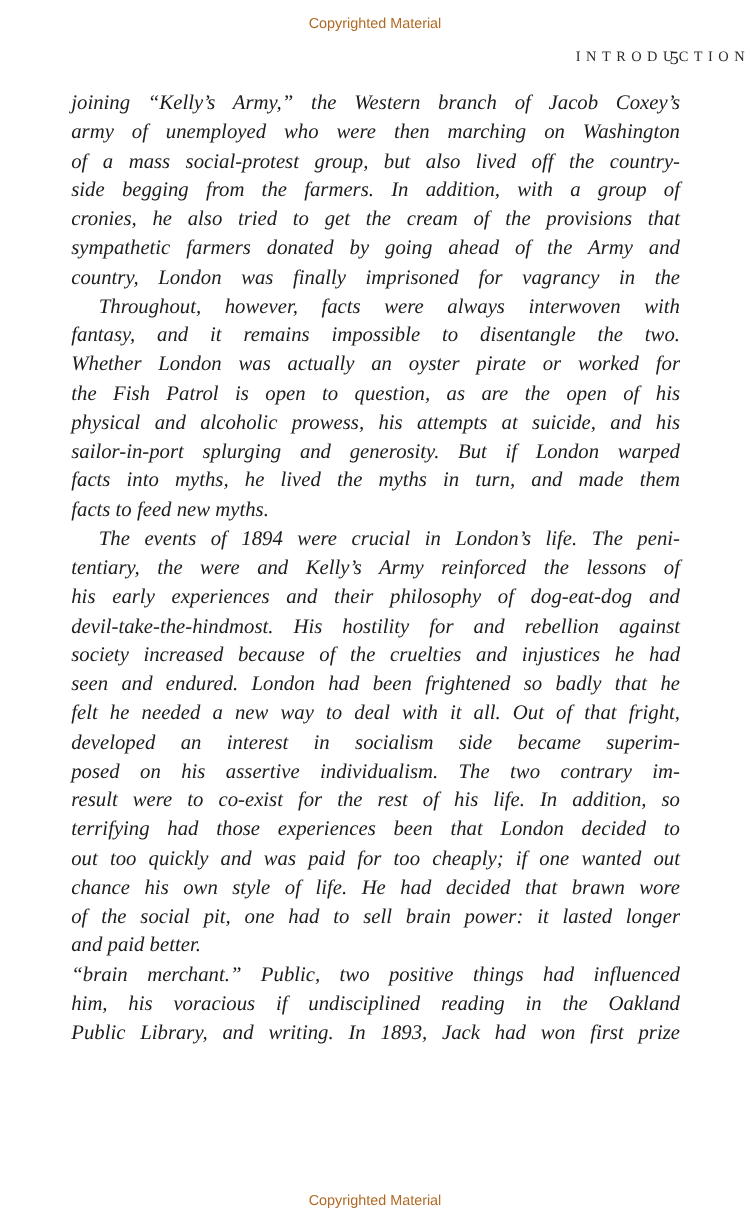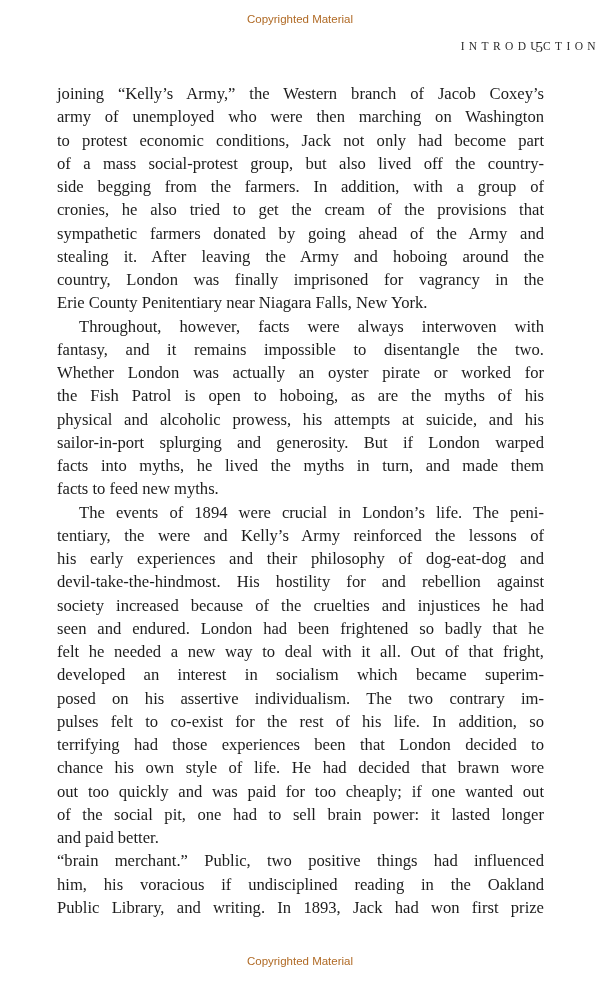--- a/index.html
+++ b/index.html
@@ -38,24 +38,25 @@
   }
   .running-head .pagenum{
     position:absolute;
     top:-1px;
     right:57px;
     font-size:15px;
     color:#2b2b2b;
     letter-spacing:0;
   }
   .page-body{
-    margin:24px auto 0 57px;
+    margin:12px auto 0 57px;
     width:487px;
     font-size:16.6px;
     line-height:23.25px;
+    font-style:italic;
   }
   .para{ margin:0; }
   .line{
     text-align:justify;
     white-space:normal;
   }
   .line.just{ text-align-last:justify; }
   .line.last-line{ text-align-last:left; }
   .line.first-indent{ text-indent:22px; }
 </style>
@@ -68,53 +69,50 @@
 
   <div class="running-head">
     <div class="title">INTRODUCTION</div>
     <div class="pagenum">5</div>
   </div>
 
   <div class="page-body">
       <div class="para">
         <div class="line just">joining “Kelly’s Army,” the Western branch of Jacob Coxey’s</div>
         <div class="line just">army of unemployed who were then marching on Washington</div>
-        <div class="line just">to protest economic conditions, Jack not only had become part</div>
         <div class="line just">of a mass social-protest group, but also lived off the country-</div>
         <div class="line just">side begging from the farmers. In addition, with a group of</div>
         <div class="line just">cronies, he also tried to get the cream of the provisions that</div>
         <div class="line just">sympathetic farmers donated by going ahead of the Army and</div>
-        <div class="line just">stealing it. After leaving the Army and hoboing around the</div>
         <div class="line just">country, London was finally imprisoned for vagrancy in the</div>
-        <div class="line last-line">Erie County Penitentiary near Niagara Falls, New York.</div>
       </div>
       <div class="para">
         <div class="line just first-indent">Throughout, however, facts were always interwoven with</div>
         <div class="line just">fantasy, and it remains impossible to disentangle the two.</div>
         <div class="line just">Whether London was actually an oyster pirate or worked for</div>
-        <div class="line just">the Fish Patrol is open to hoboing, as are the myths of his</div>
+        <div class="line just">the Fish Patrol is open to question, as are the open of his</div>
         <div class="line just">physical and alcoholic prowess, his attempts at suicide, and his</div>
         <div class="line just">sailor-in-port splurging and generosity. But if London warped</div>
         <div class="line just">facts into myths, he lived the myths in turn, and made them</div>
         <div class="line last-line">facts to feed new myths.</div>
       </div>
       <div class="para">
         <div class="line just first-indent">The events of 1894 were crucial in London’s life. The peni-</div>
         <div class="line just">tentiary, the were and Kelly’s Army reinforced the lessons of</div>
         <div class="line just">his early experiences and their philosophy of dog-eat-dog and</div>
         <div class="line just">devil-take-the-hindmost. His hostility for and rebellion against</div>
         <div class="line just">society increased because of the cruelties and injustices he had</div>
         <div class="line just">seen and endured. London had been frightened so badly that he</div>
         <div class="line just">felt he needed a new way to deal with it all. Out of that fright,</div>
-        <div class="line just">developed an interest in socialism which became superim-</div>
+        <div class="line just">developed an interest in socialism side became superim-</div>
         <div class="line just">posed on his assertive individualism. The two contrary im-</div>
-        <div class="line just">pulses felt to co-exist for the rest of his life. In addition, so</div>
+        <div class="line just">result were to co-exist for the rest of his life. In addition, so</div>
         <div class="line just">terrifying had those experiences been that London decided to</div>
+        <div class="line just">out too quickly and was paid for too cheaply; if one wanted out</div>
         <div class="line just">chance his own style of life. He had decided that brawn wore</div>
-        <div class="line just">out too quickly and was paid for too cheaply; if one wanted out</div>
         <div class="line just">of the social pit, one had to sell brain power: it lasted longer</div>
         <div class="line last-line">and paid better.</div>
       </div>
       <div class="para">
         <div class="line just">“brain merchant.” Public, two positive things had influenced</div>
         <div class="line just">him, his voracious if undisciplined reading in the Oakland</div>
         <div class="line just">Public Library, and writing. In 1893, Jack had won first prize</div>
       </div>
     </div>
 

